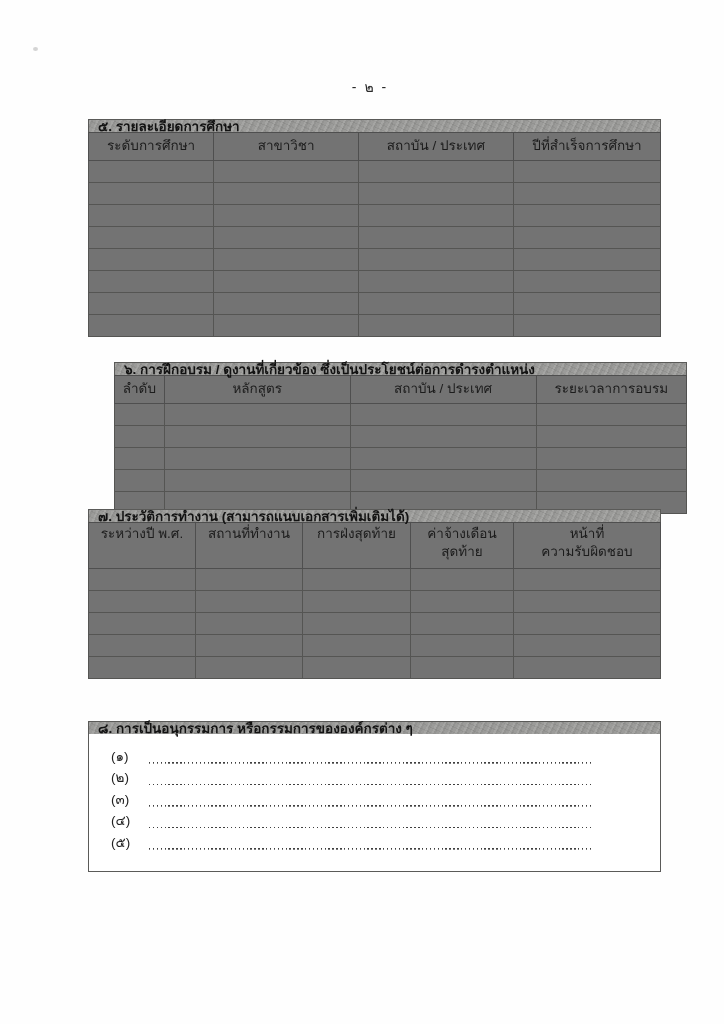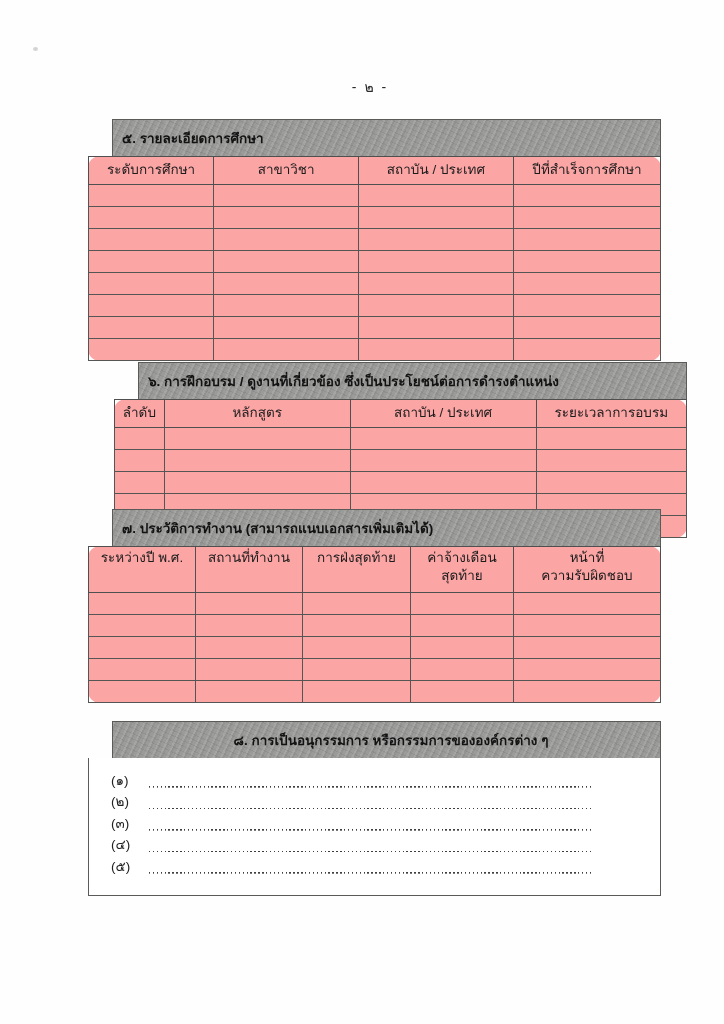--- a/index.html
+++ b/index.html
@@ -11,35 +11,33 @@
   .artifact {
     position:absolute; left:33px; top:47px; width:5px; height:4px;
     background:#c9c9c9; border-radius:50%; opacity:.8;
   }
   .page-number {
     position:absolute; top:76px; left:0; width:740px; text-align:center;
     font-size:14px; letter-spacing:2px; color:#2b2b2b;
   }
   .form-section { position:absolute; left:88px; width:573px; }
   .section-bar {
-    box-sizing:border-box; height:38px; border:1px solid #5a5a58;
+    box-sizing:border-box; height:14px; border:1px solid #5a5a58;
     display:flex; align-items:center; padding-left:9px;
     background-color:#9b9b99;
     background-image:
       repeating-linear-gradient(115deg, rgba(255,255,255,0.10) 0 2px, rgba(0,0,0,0.05) 2px 4px, transparent 4px 7px),
       repeating-linear-gradient(25deg, rgba(0,0,0,0.06) 0 1px, transparent 1px 5px);
-    margin-left: 24px;
   }
   .section-title {
     font-size:13.5px; font-weight:600; color:#121212; white-space:nowrap;
   }
   .form-table {
     width:100%; border-collapse:collapse; table-layout:fixed; margin-top:-1px;
-    background:#fca5a5;
-    border-radius:12px;
+    background:#737373;
   }
   .form-table th {
     box-sizing:border-box; border:1px solid #4f4f4f; font-weight:400;
     font-size:13.5px; color:#1c1c1c; text-align:center; vertical-align:middle;
     height:28px; padding:2px 2px; white-space:pre-line; line-height:1.35;
   }
   .form-table td {
     border:1px solid #555553; height:21px; padding:0;
   }
   #sec-work th { height:46px; vertical-align:top; }
@@ -249,21 +247,21 @@
             <td></td>
             <td></td>
             <td></td>
             <td></td>
           </tr>
         </tbody>
       </table>
   </section>
 
   <section class="form-section" id="sec-committee" style="top:721px;">
-    <div class="section-bar" style="background-color: rgb(155, 155, 153); justify-content: center;">
+    <div class="section-bar" style="background-color: rgb(155, 155, 153);">
       <span class="section-title">๘.  การเป็นอนุกรรมการ หรือกรรมการขององค์กรต่าง ๆ</span>
     </div>
     <div class="committee-box">
         <div class="committee-item">
           <span class="committee-label">(๑)</span>
           <span class="committee-dots"></span>
         </div>
         <div class="committee-item">
           <span class="committee-label">(๒)</span>
           <span class="committee-dots"></span>

